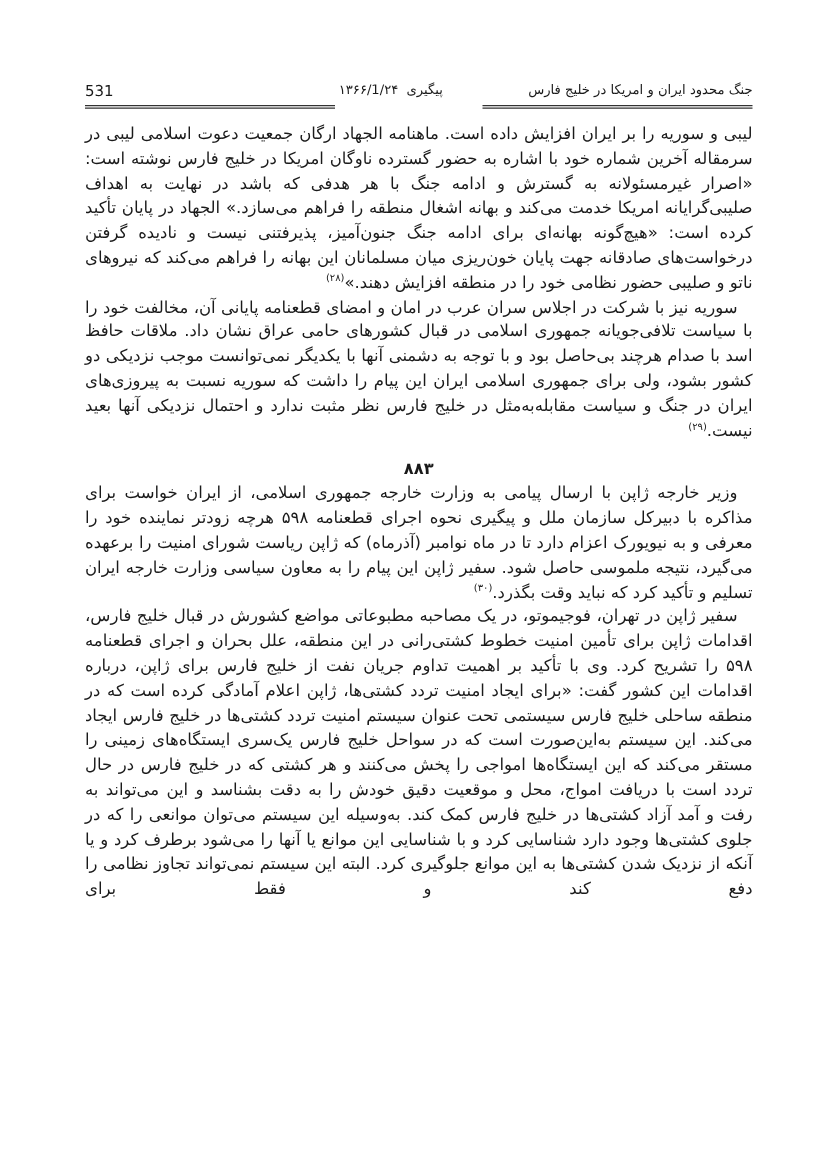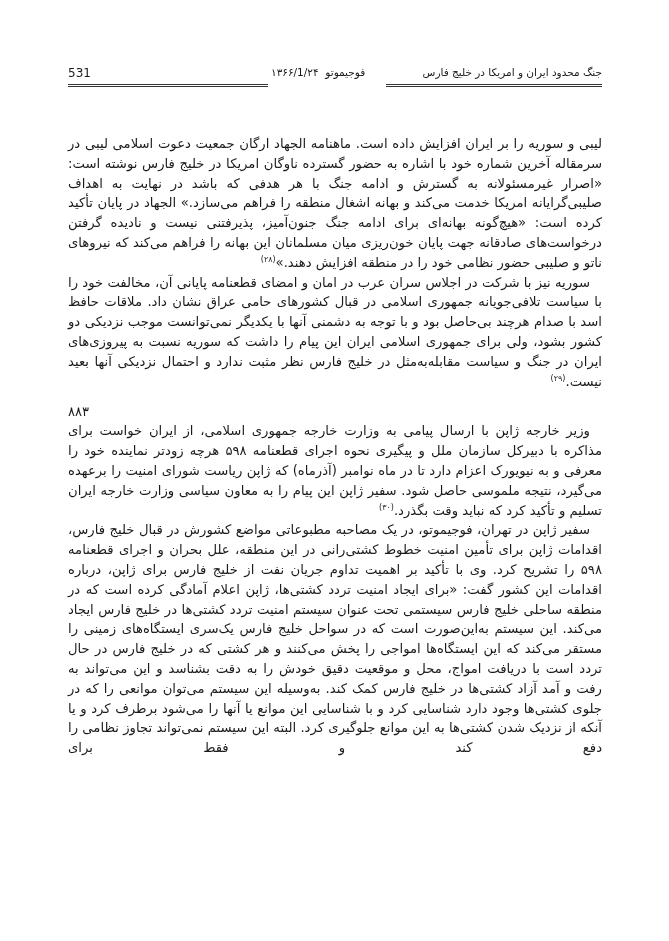--- a/index.html
+++ b/index.html
@@ -6,31 +6,31 @@
     body { width: 669px; height: 941px; position: relative; overflow: hidden; font-family: "DejaVu Sans", sans-serif; color: #1a1a1a; }
     .header { position: absolute; top: 66px; left: 68px; width: 534px; height: 24px; }
     .header .book-title { position: absolute; right: 0; top: 0; font-size: 10.5px; direction: rtl; }
     .header .page-num { position: absolute; left: 0; top: 0; font-size: 12px; direction: rtl; }
     .header .rule-wrap { position: absolute; left: 0; right: 0; top: 14px; height: 8px; }
     .header .rule-left { position: absolute; left: 0; width: 200px; top: 4px; border-top: 1px solid #333; border-bottom: 1px solid #333; height: 1px; }
     .header .rule-right { position: absolute; right: 0; width: 216px; top: 4px; border-top: 1px solid #333; border-bottom: 1px solid #333; height: 1px; }
     .header .diary { position: absolute; left: 203px; top: 0; font-size: 10.5px; direction: rtl; white-space: nowrap; }
     .content { position: absolute; top: 98px; left: 68px; width: 534px; direction: rtl; text-align: justify; font-size: 13.2px; line-height: 19.8px; }
     .content p { margin: 0; text-indent: 12px; }
-    .content p.noindent { text-indent: 0; margin-top: 36px; }
+    .content p.noindent { text-indent: 0; }
     .content sup { font-size: 8px; line-height: 0; vertical-align: super; }
-    .entry-num { font-weight: normal; font-size: 13px; margin-top: 12px; line-height: 18px; text-align: left; }
+    .entry-num { font-weight: bold; font-size: 13px; margin-top: 12px; line-height: 18px; text-align: center; }
     .last-line { text-align-last: justify; }
   </style>
 </head>
 <body>
 
 <div class="header">
   <span class="book-title">جنگ محدود ایران و امریکا در خلیج فارس</span>
-  <span class="diary"><span>فوجیموتو</span>&nbsp;&nbsp;<span>۱۳۶۶/1/۲۴</span></span>
+  <span class="diary"><span>پیگیری</span>&nbsp;&nbsp;<span>۱۳۶۶/1/۲۴</span></span>
   <span class="page-num">531</span>
   <div class="rule-wrap">
     <div class="rule-left"></div>
     <div class="rule-right"></div>
   </div>
 </div>
 
 <div class="content">
   <p class="noindent"><span>لیبی و سوریه را بر ایران افزایش داده است. ماهنامه الجهاد ارگان جمعیت دعوت اسلامی لیبی در سرمقاله آخرین شماره خود با اشاره به حضور گسترده ناوگان امریکا در خلیج فارس نوشته است: «اصرار غیرمسئولانه به گسترش و ادامه جنگ با هر هدفی که باشد در نهایت به اهداف صلیبی‌گرایانه امریکا خدمت می‌کند و بهانه اشغال منطقه را فراهم می‌سازد.» الجهاد در پایان تأکید کرده است: «هیچ‌گونه بهانه‌ای برای ادامه جنگ جنون‌آمیز، پذیرفتنی نیست و نادیده گرفتن درخواست‌های صادقانه جهت پایان خون‌ریزی میان مسلمانان این بهانه را فراهم می‌کند که نیروهای ناتو و صلیبی حضور نظامی خود را در منطقه افزایش دهند.»</span><sup>(۲۸)</sup></p>
   <p><span>سوریه نیز با شرکت در اجلاس سران عرب در امان و امضای قطعنامه پایانی آن، مخالفت خود را با سیاست تلافی‌جویانه جمهوری اسلامی در قبال کشورهای حامی عراق نشان داد. ملاقات حافظ اسد با صدام هرچند بی‌حاصل بود و با توجه به دشمنی آنها با یکدیگر نمی‌توانست موجب نزدیکی دو کشور بشود، ولی برای جمهوری اسلامی ایران این پیام را داشت که سوریه نسبت به پیروزی‌های ایران در جنگ و سیاست مقابله‌به‌مثل در خلیج فارس نظر مثبت ندارد و احتمال نزدیکی آنها بعید نیست.</span><sup>(۲۹)</sup></p>

